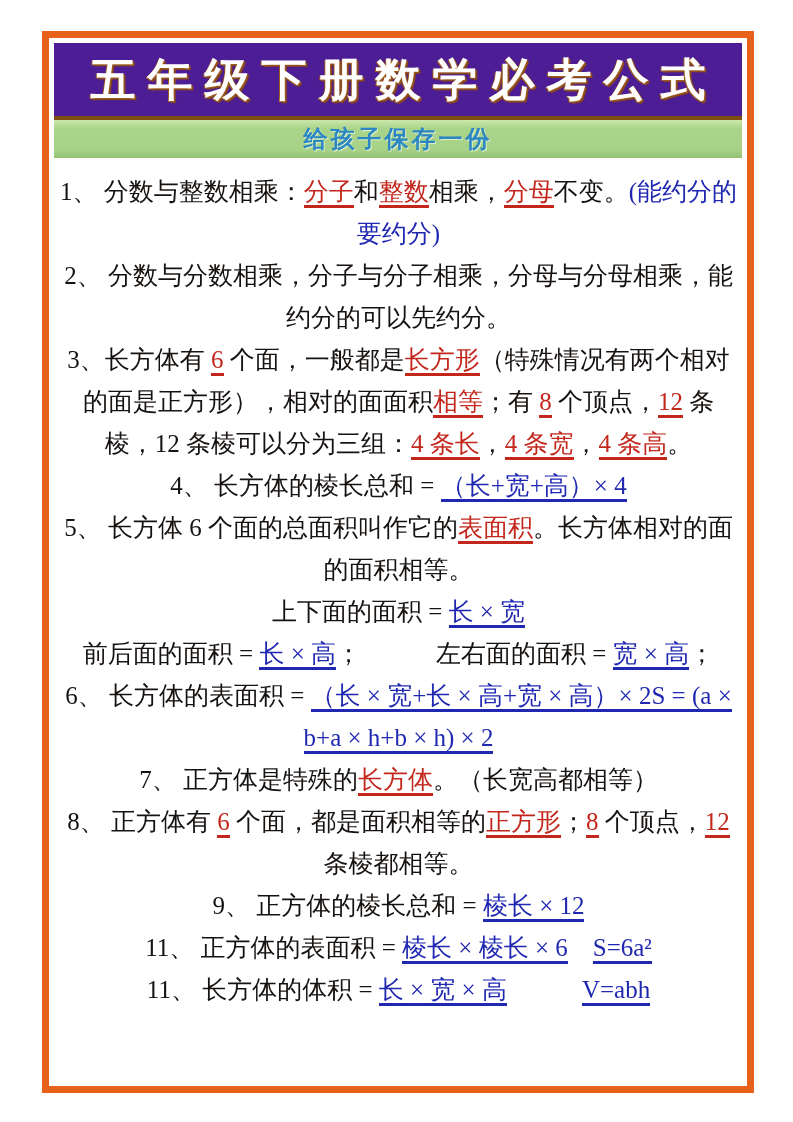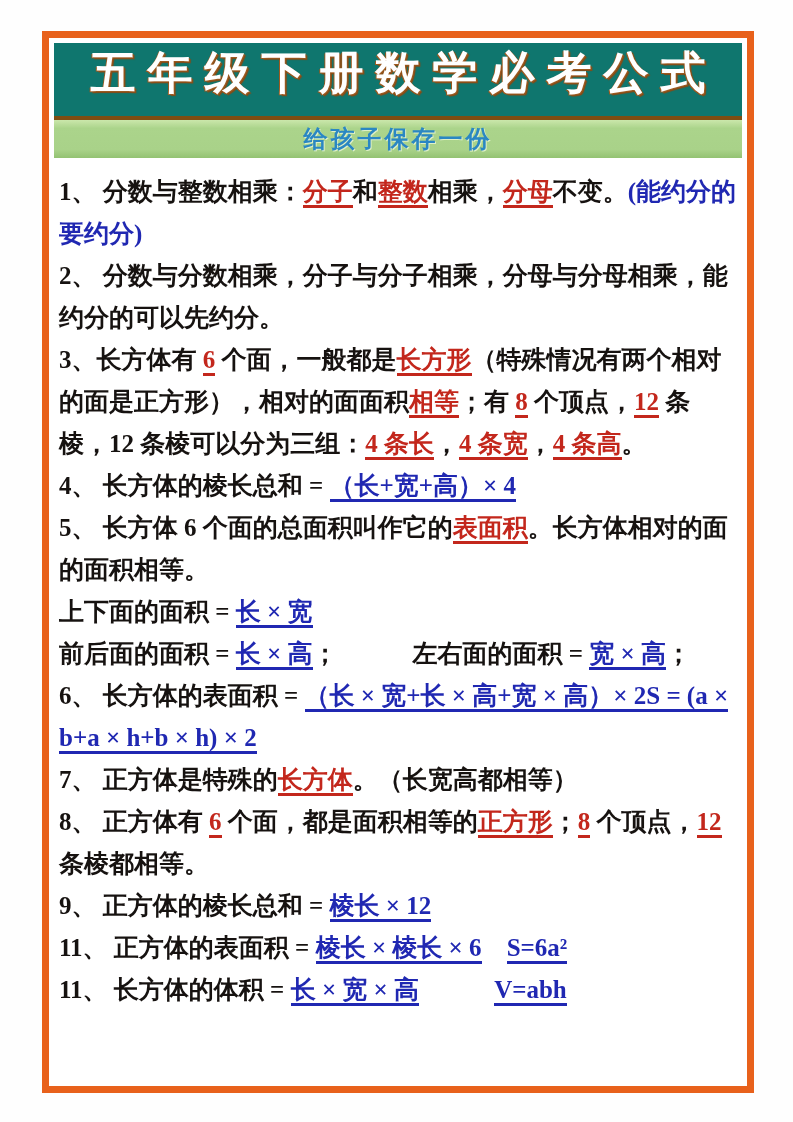--- a/index.html
+++ b/index.html
@@ -21,23 +21,24 @@
     top: 31px;
     right: 39px;
     bottom: 29px;
     border: 7px solid #e8611b;
     background: #ffffff;
     padding: 5px;
     box-sizing: border-box;
   }
   .header-banner {
     height: 73px;
-    background: #0f766e;
+    background: #4c1d95;
     border-bottom: 4px solid #7e4d12;
     display: flex;
+    align-items: center;
     justify-content: center;
   }
   .page-title {
     color: #ffffff;
     font-size: 45px;
     font-weight: bold;
     letter-spacing: 12px;
     padding-left: 12px;
     white-space: nowrap;
     text-shadow:
@@ -55,24 +56,24 @@
   .page-subtitle {
     color: #2a87c3;
     font-size: 24px;
     font-weight: bold;
     letter-spacing: 3px;
     text-shadow: 1px 1px 0 #dff0c8;
   }
   .formula-list {
     padding: 13px 4px 0 5px;
     font-size: 25px;
-    font-weight: bold;
+    font-weight: normal;
     color: #161210;
     line-height: 42px;
-    text-align: left;
+    text-align: center;
   }
   .item {
     margin: 0;
   }
   .seg-red  { color: #c3271c; }
   .seg-blue { color: #2028b2; }
   .u { border-bottom: 3px solid currentColor; }
 </style>
 </head>
 <body>

